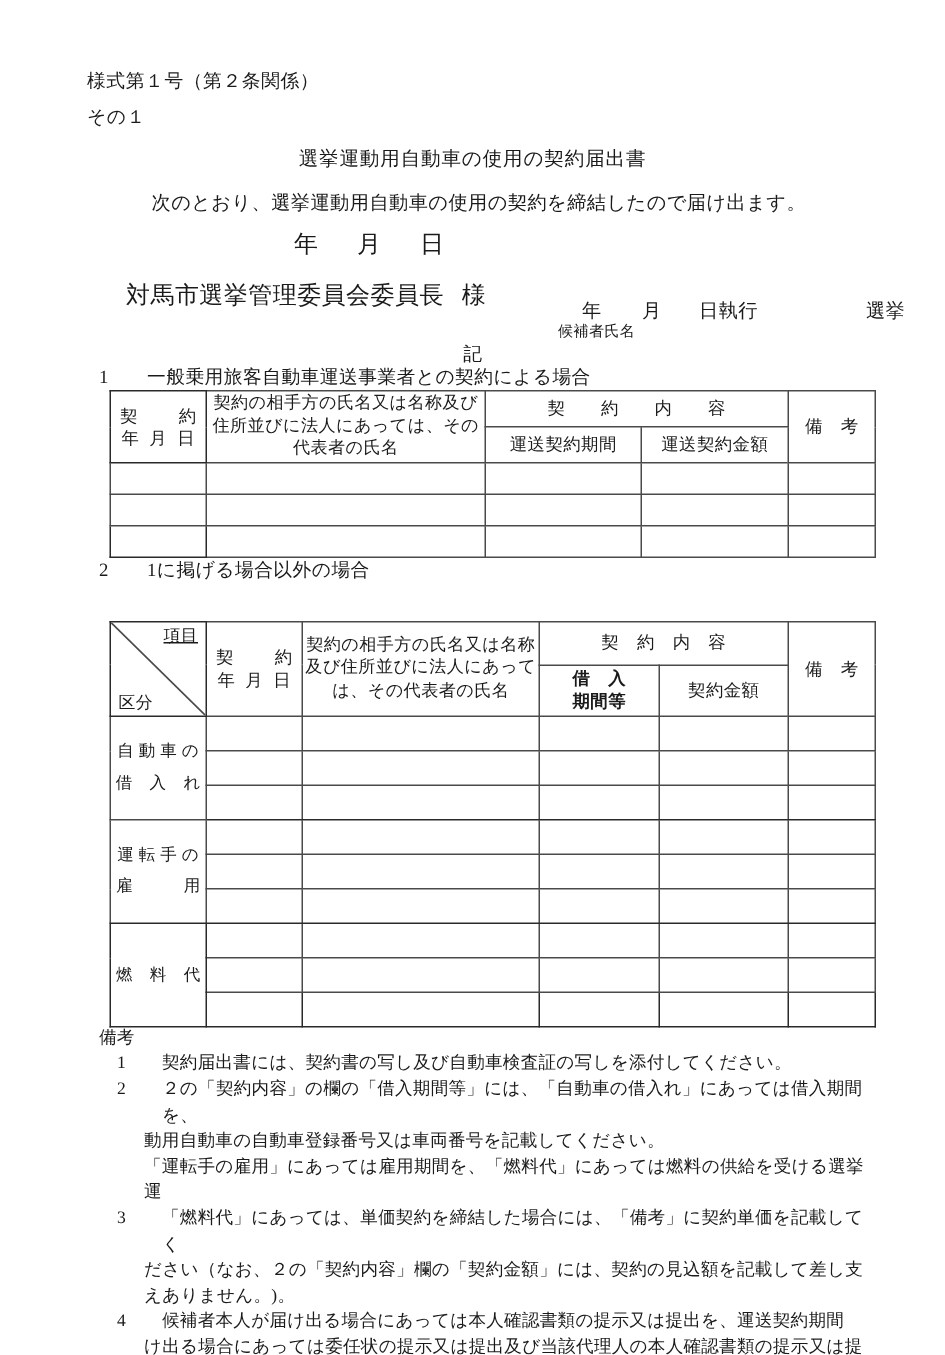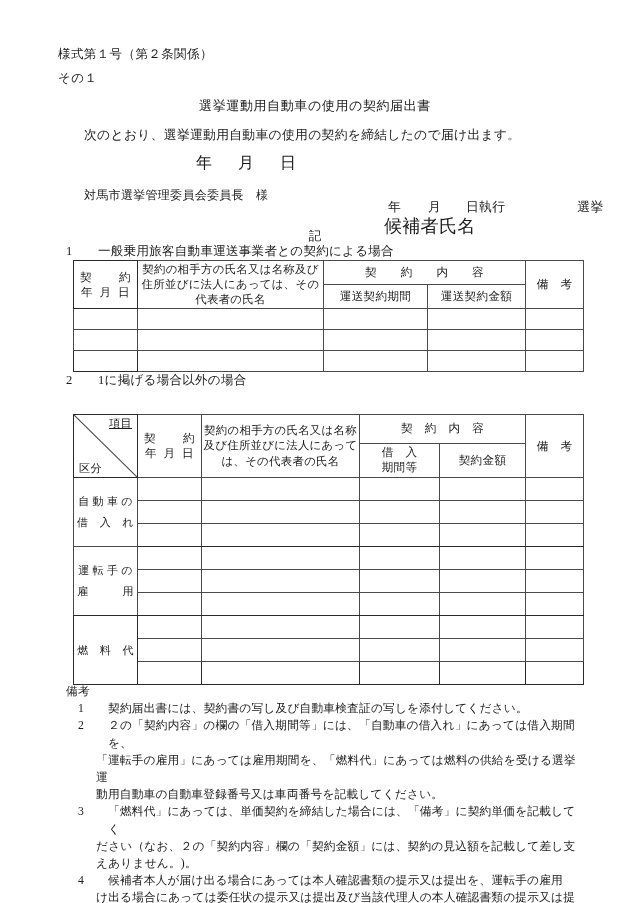--- a/index.html
+++ b/index.html
@@ -38,57 +38,57 @@
   .doc-title {
     position: absolute;
     left: 0; top: 97px;
     width: 630px;
     text-align: center;
     font-size: 13px;
     letter-spacing: 0.6px;
   }
   .lead {
     position: absolute;
-    left: 84px; top: 127px;
+    left: 101px; top: 127px;
     font-size: 12.8px;
     letter-spacing: 0.3px;
   }
   .date-line {
     position: absolute;
     left: 196px; top: 153px;
     font-size: 16px;
     letter-spacing: 0.3px;
   }
   .date-line span { display: inline-block; }
   .date-line .y { width: 42px; }
   .date-line .m { width: 42px; }
 
   .addressee {
     position: absolute;
     left: 84px; top: 187px;
-    font-size: 12px;
+    font-size: 16px;
     letter-spacing: 0.3px;
   }
   .addressee .sama { margin-left: 12px; }
 
   .exec-line {
     position: absolute;
     left: 388px; top: 199px;
     font-size: 12.8px;
     letter-spacing: 0.3px;
     white-space: nowrap;
   }
   .exec-line .y { display: inline-block; width: 40px; }
   .exec-line .m { display: inline-block; width: 38px; }
   .exec-line .sp { display: inline-block; width: 72px; }
 
   .cand-line {
     position: absolute;
-    left: 384px; top: 214px;
-    font-size: 18px;
+    left: 372px; top: 214px;
+    font-size: 10px;
     letter-spacing: 0.3px;
   }
   .ki-mark {
     position: absolute;
     left: 0; top: 228px;
     width: 630px;
     text-align: center;
     font-size: 12.5px;
   }
 
@@ -131,21 +131,21 @@
     width: 510px;
   }
   .cell-desc {
     text-align: left;
     padding: 3px 4px 3px 6px;
     line-height: 1.34;
     font-size: 11.4px;
   }
   .spread-2 { display: flex; justify-content: space-between; padding: 0 6px; }
   .spread-3 { display: flex; justify-content: space-between; padding: 0 7px; }
-  .two-line { line-height: 1.35; }
+  .two-line { line-height: 1.35; font-weight: bold; }
 
   
   .diag-cell {
     position: relative;
     height: 62px;
   }
   .diag-cell .diag-svg {
     position: absolute;
     left: 0; top: 0;
     width: 100%;
@@ -403,37 +403,37 @@
       <div class="note-num">1</div>
       <div class="note-body">
         <p class="note-cont">契約届出書には、契約書の写し及び自動車検査証の写しを添付してください。</p>
       </div>
     </div>
 
     <div class="note-row">
       <div class="note-num">2</div>
       <div class="note-body">
         <p class="note-cont">２の「契約内容」の欄の「借入期間等」には、「自動車の借入れ」にあっては借入期間を、</p>
+        <p>動用自動車の自動車登録番号又は車両番号を記載してください。</p>
         <p>「運転手の雇用」にあっては雇用期間を、「燃料代」にあっては燃料の供給を受ける選挙運</p>
-        <p>動用自動車の自動車登録番号又は車両番号を記載してください。</p>
       </div>
     </div>
 
     <div class="note-row">
       <div class="note-num">3</div>
       <div class="note-body">
         <p class="note-cont">「燃料代」にあっては、単価契約を締結した場合には、「備考」に契約単価を記載してく</p>
         <p>ださい（なお、２の「契約内容」欄の「契約金額」には、契約の見込額を記載して差し支</p>
         <p>えありません。)。</p>
       </div>
     </div>
 
     <div class="note-row">
       <div class="note-num">4</div>
       <div class="note-body">
-        <p class="note-cont">候補者本人が届け出る場合にあっては本人確認書類の提示又は提出を、運転手の雇用</p>
+        <p class="note-cont">候補者本人が届け出る場合にあっては本人確認書類の提示又は提出を、運送契約期間</p>
         <p>け出る場合にあっては委任状の提示又は提出及び当該代理人の本人確認書類の提示又は提</p>
 
       </div>
     </div>
   </div>
 
 </div>
 
 </body></html>

